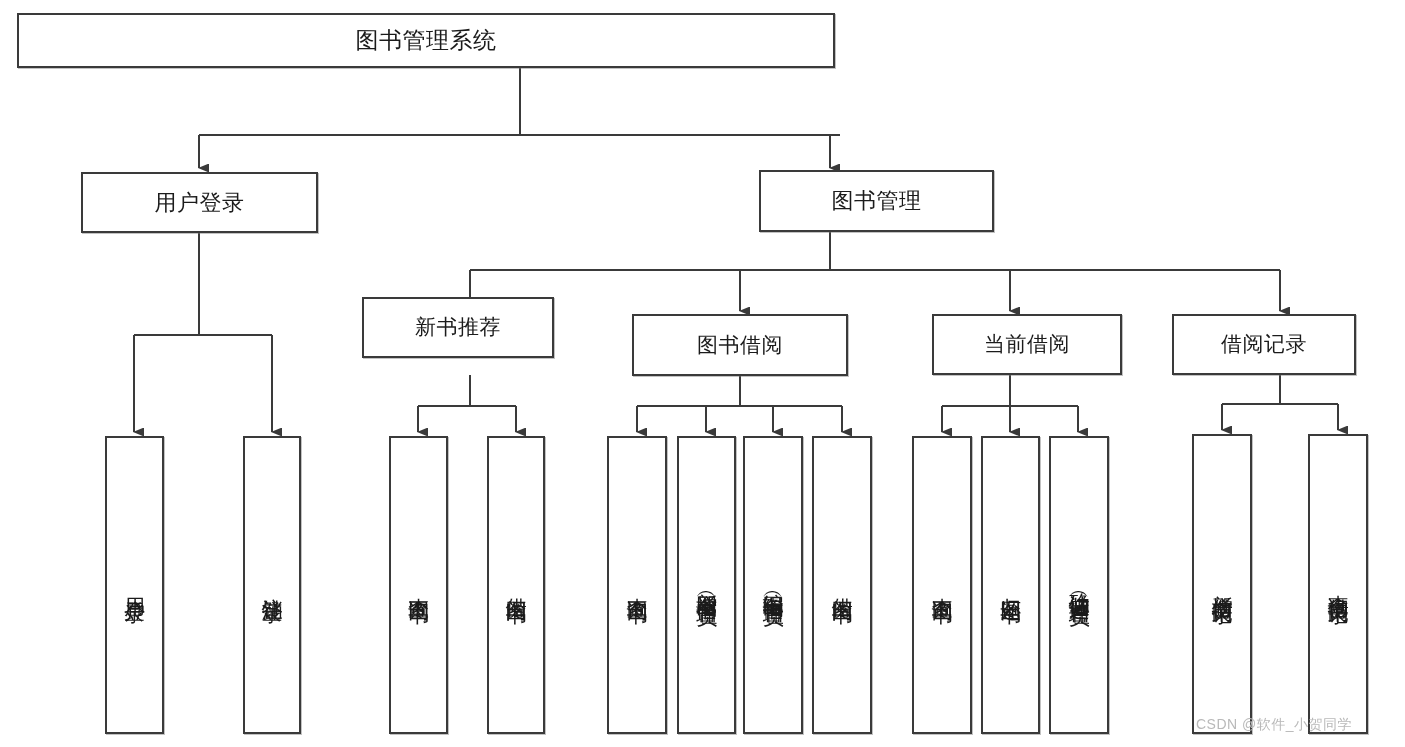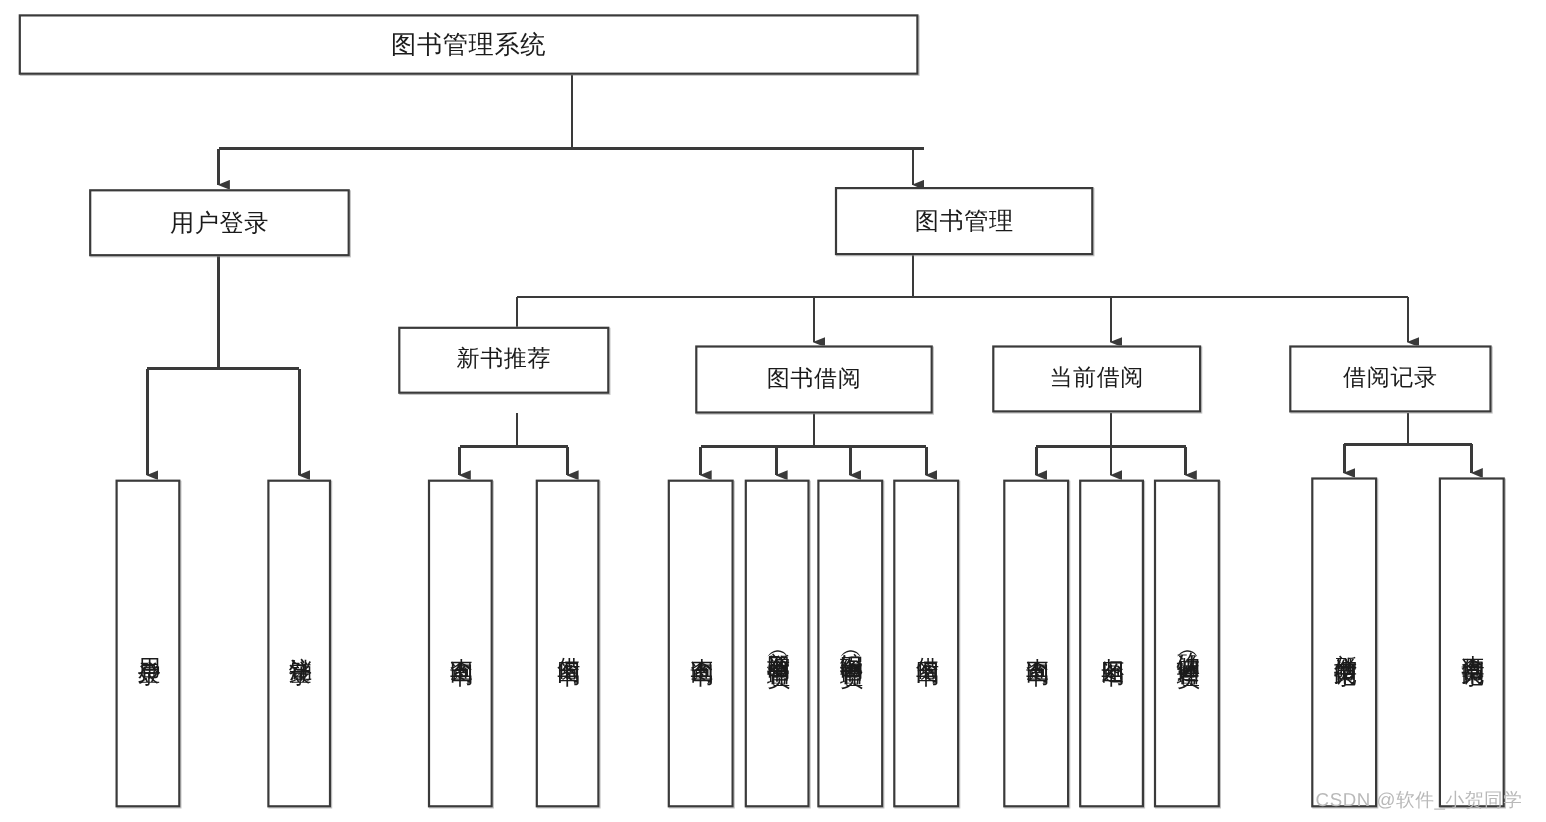--- a/index.html
+++ b/index.html
@@ -53,21 +53,21 @@
     writing-mode: vertical-rl;
     text-orientation: upright;
     font-size: 21px;
     line-height: 1.35;
     letter-spacing: 2px;
     white-space: normal;
     max-height: 270px;
   }
   .watermark {
     position: absolute;
-    font-size: 17px;
+    font-size: 14px;
     color: #b9b9b9;
     letter-spacing: 0.5px;
     white-space: nowrap;
     pointer-events: none;
   }
 </style>
 </head>
 <body>
 
 <div id="diagram-root">
@@ -135,21 +135,21 @@
   <div class="node-box level-2" style="left:712px; top:170px; width:235px; height:62px;margin-left:47px;">
     <span class="node-label">图书管理</span>
   </div>
 
   <div class="node-box level-3" style="left:362px; top:297px; width:192px; height:61px;">
     <span class="node-label">新书推荐</span>
   </div>
   <div class="node-box level-3" style="left:632px; top:314px; width:216px; height:62px;">
     <span class="node-label">图书借阅</span>
   </div>
-  <div class="node-box level-3" style="left:902px; top:314px; width:190px; height:61px;">
+  <div class="node-box level-3" style="left:932px; top:314px; width:190px; height:61px;">
     <span class="node-label">当前借阅</span>
   </div>
   <div class="node-box level-3" style="left:1172px; top:314px; width:184px; height:61px;">
     <span class="node-label">借阅记录</span>
   </div>
 
   <div class="node-box leaf" style="left:105px; top:436px; width:59px; height:298px;">
     <span class="node-label">用户登录</span>
   </div>
   <div class="node-box leaf" style="left:243px; top:436px; width:58px; height:298px;">

